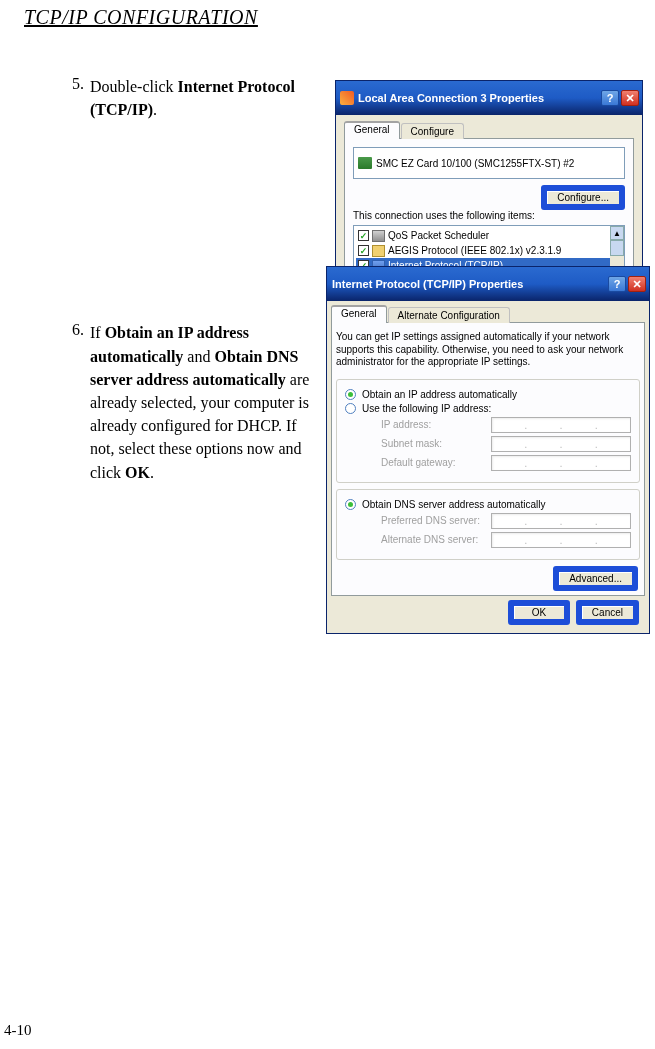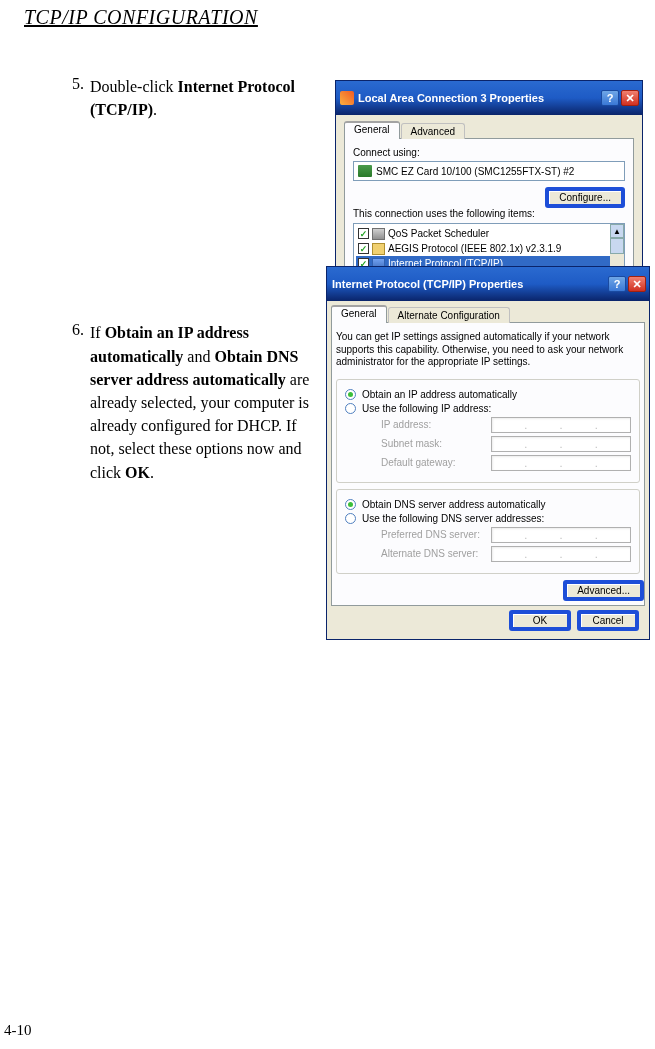--- a/index.html
+++ b/index.html
@@ -112,33 +112,33 @@
   .tab-panel {
     border: 1px solid #919b9c;
     background: #fcfcfe;
     padding: 8px;
   }
   .lbl { font-size:10px; margin-bottom:3px; }
   .connect-box {
     display:flex; align-items:center;
     border:1px solid #7f9db9;
     background:#fff;
-    padding:2px 4px; height:20px;
+    padding:2px 4px; height:32px;
   }
   .nic-icon {
     width:14px; height:12px;
     background: linear-gradient(#4a9a4a,#2a7a2a);
     margin-right:4px; border-radius:1px;
   }
   .right-btn {
     display:flex; justify-content:flex-end; margin-top:6px;
   }
   .xp-btn {
     background:#ece9d8;
-    border:4px solid #1d4ed8;
+    border:6px solid #1d4ed8;
     border-radius:3px;
     padding:1px 10px;
     font-family:Tahoma,Arial,sans-serif;
     font-size:10px;
     box-shadow:inset 1px 1px 0 #fff;
   }
   .items-box {
     border:1px solid #7f9db9;
     background:#fff;
     margin-top:4px;
@@ -254,24 +254,23 @@
 <div class="dlg1">
   <div class="titlebar">
     <div class="win-icon"></div>
     <div class="title-text">Local Area Connection 3 Properties</div>
     <div class="win-btn">?</div>
     <div class="win-btn close">✕</div>
   </div>
   <div class="dlg-body">
     <div class="tabs">
       <div class="tab active">General</div>
-      <div class="tab inactive">Advanced</div>
+      <div class="tab inactive">Configure</div>
     </div>
     <div class="tab-panel">
-      <div class="lbl">Connect using:</div>
       <div class="connect-box">
         <div class="nic-icon"></div>
         <span>SMC EZ Card 10/100 (SMC1255FTX-ST) #2</span>
       </div>
       <div class="right-btn">
         <button class="xp-btn">Configure...</button>
       </div>
       <div class="lbl" style="margin-top:0;">This connection uses the following items:</div>
       <div class="items-box">
         <div class="items-inner">
@@ -350,43 +349,39 @@
               <span>.</span>
             </div>
         </div>
       </div>
 
       <div class="group">
         <div class="radio-row">
           <div class="radio on"></div>
           <span>Obtain DNS server address automatically</span>
         </div>
-        <div class="radio-row">
-          <div class="radio"></div>
-          <span>Use the following DNS server addresses:</span>
-        </div>
         <div class="field-row">
           <div class="field-label">Preferred DNS server:</div>
           <div class="ip-box">
               <span>.</span>
               <span>.</span>
               <span>.</span>
             </div>
         </div>
         <div class="field-row">
           <div class="field-label">Alternate DNS server:</div>
           <div class="ip-box">
               <span>.</span>
               <span>.</span>
               <span>.</span>
             </div>
         </div>
       </div>
 
-      <div class="right-btn" style="margin-right:0;">
+      <div class="right-btn" style="margin-right:6px;">
         <button class="xp-btn">Advanced...</button>
       </div>
     </div>
     <div class="bottom-btns">
       <button class="xp-btn" style="min-width:62px;">OK</button>
       <button class="xp-btn" style="min-width:62px;">Cancel</button>
     </div>
   </div>
 </div>
 

